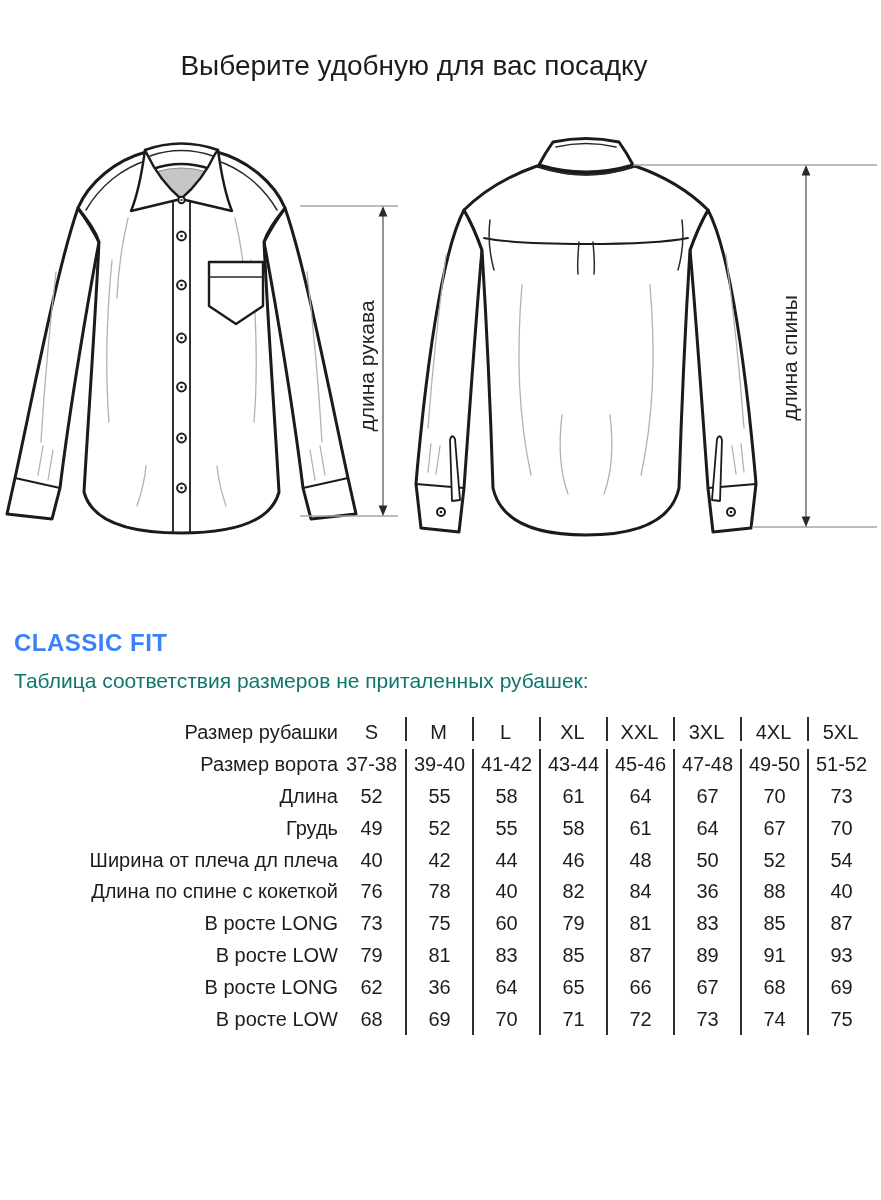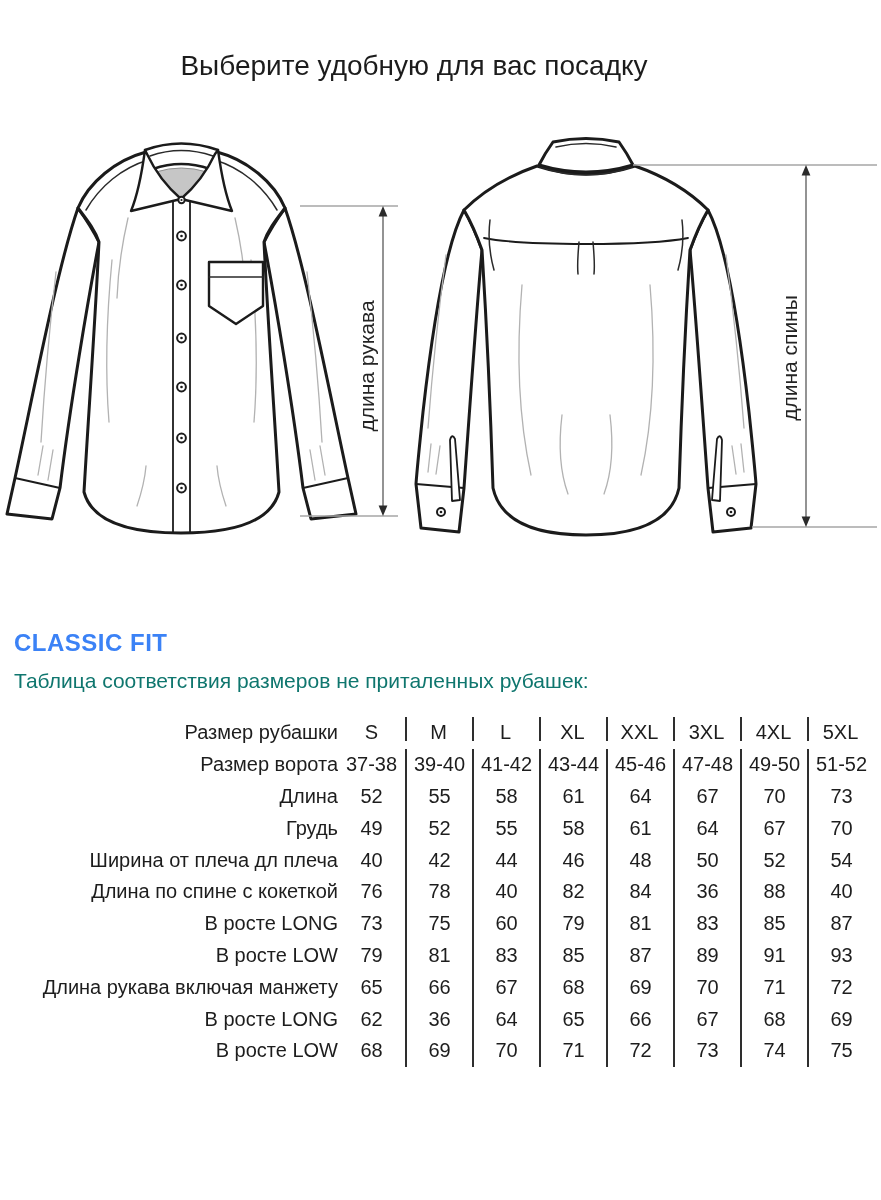--- a/index.html
+++ b/index.html
@@ -297,31 +297,20 @@
           <td class="value-cell first-value">79</td>
           <td class="value-cell">81</td>
           <td class="value-cell">83</td>
           <td class="value-cell">85</td>
           <td class="value-cell">87</td>
           <td class="value-cell">89</td>
           <td class="value-cell">91</td>
           <td class="value-cell">93</td>
         </tr>
         <tr>
-          <td class="label-cell">Длина рукава включая манжету</td>
-          <td class="value-cell first-value">65</td>
-          <td class="value-cell">66</td>
-          <td class="value-cell">67</td>
-          <td class="value-cell">68</td>
-          <td class="value-cell">69</td>
-          <td class="value-cell">70</td>
-          <td class="value-cell">71</td>
-          <td class="value-cell">72</td>
-        </tr>
-        <tr>
           <td class="label-cell">В росте LONG</td>
           <td class="value-cell first-value">62</td>
           <td class="value-cell">36</td>
           <td class="value-cell">64</td>
           <td class="value-cell">65</td>
           <td class="value-cell">66</td>
           <td class="value-cell">67</td>
           <td class="value-cell">68</td>
           <td class="value-cell">69</td>
         </tr>

